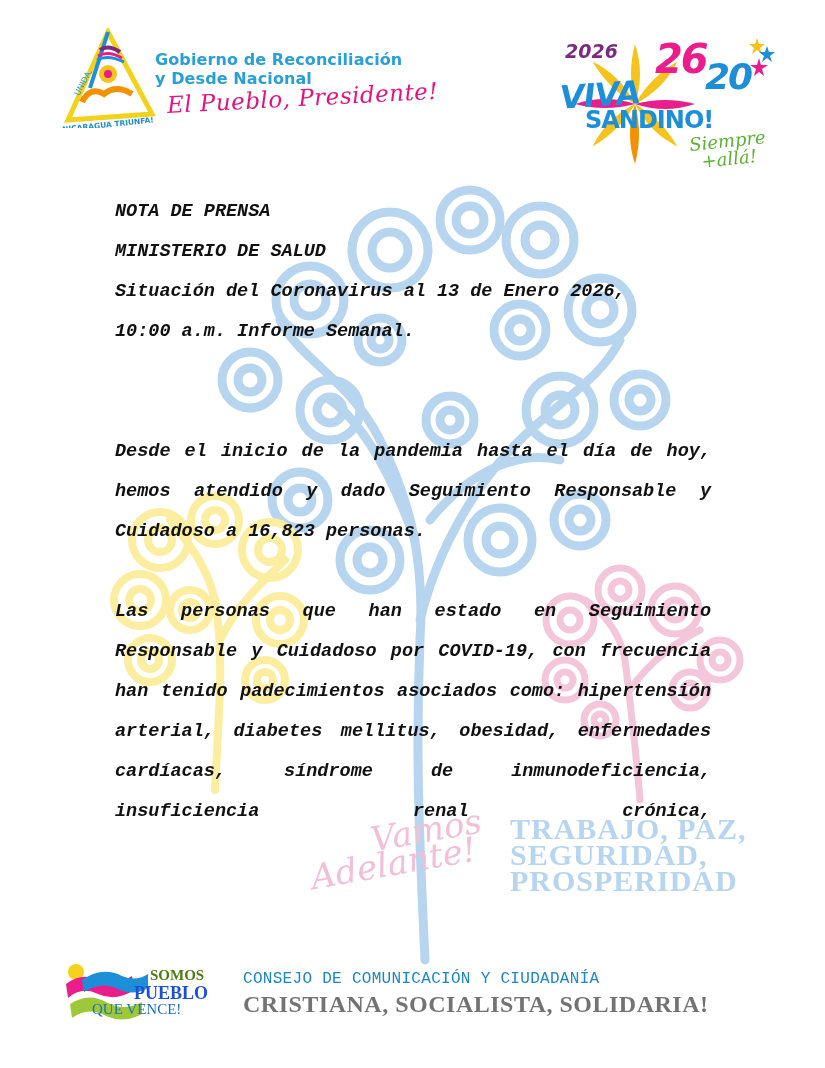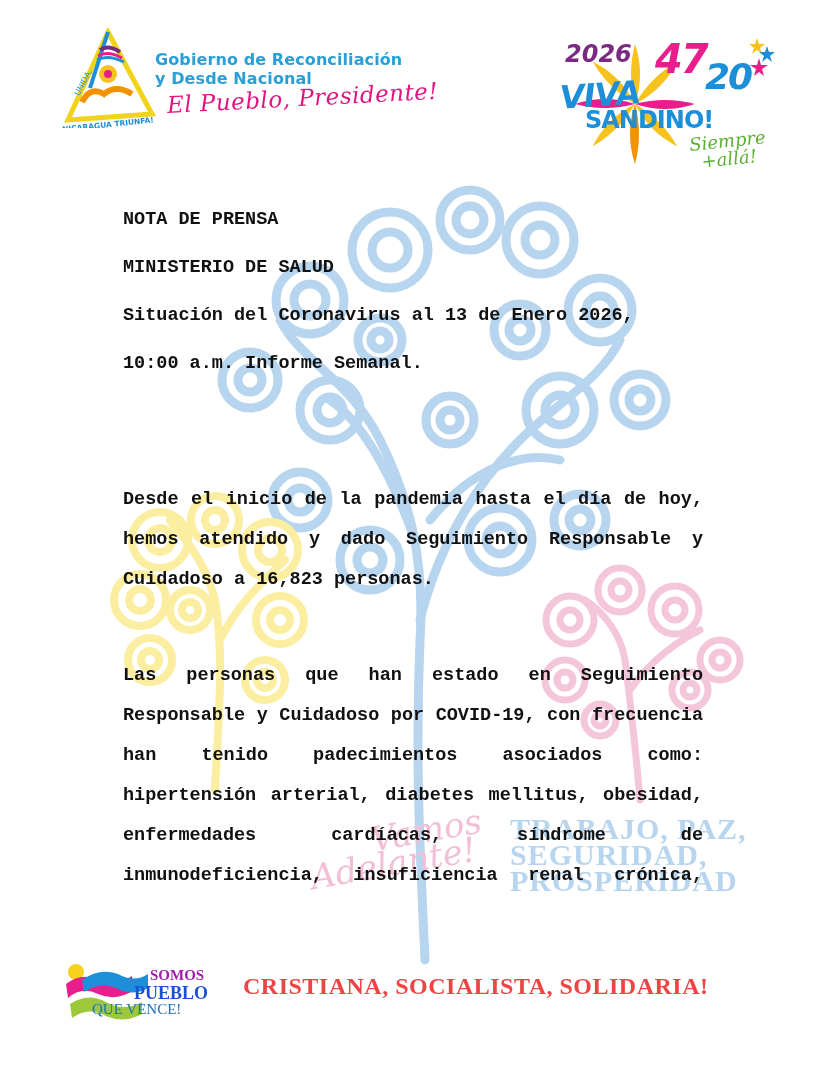--- a/index.html
+++ b/index.html
@@ -8,47 +8,47 @@
 
   
   .gov-logo { position: absolute; left: 60px; top: 28px; width: 100px; height: 100px; }
   .gov-text { position: absolute; left: 155px; top: 50px; }
   .gov-line { font-family: "DejaVu Sans", sans-serif; font-weight: bold; color: #2a9fd6; font-size: 16px; line-height: 19px; letter-spacing: 0.1px; }
   .gov-slogan { font-family: "DejaVu Serif", serif; font-style: italic; color: #e0147f; font-size: 23px; margin-top: 4px; margin-left: 12px; transform: rotate(-3deg); transform-origin: left center; letter-spacing: 0.5px; }
 
   
   .sandino { position: absolute; left: 555px; top: 28px; width: 215px; height: 140px; }
   .sandino .sun { position: absolute; left: 8px; top: 8px; width: 150px; height: 130px; }
-  .sandino .year { position: absolute; left: 10px; top: 12px; font-family: "DejaVu Sans", sans-serif; font-weight: bold; font-size: 24px; color: #7b2a82; font-style: italic; }
+  .sandino .year { position: absolute; left: 10px; top: 12px; font-family: "DejaVu Sans", sans-serif; font-weight: bold; font-size: 19px; color: #7b2a82; font-style: italic; }
   .sandino .n47 { position: absolute; left: 100px; top: 8px; font-family: "DejaVu Sans", sans-serif; font-weight: 900; font-size: 40px; color: #e91e8c; font-style: italic; letter-spacing: -2px; }
   .sandino .n19 { position: absolute; left: 150px; top: 28px; font-family: "DejaVu Sans", sans-serif; font-weight: 900; font-size: 36px; color: #1c8fd8; font-style: italic; letter-spacing: -2px; }
   .sandino .viva { position: absolute; left: 5px; top: 48px; font-family: "DejaVu Sans", sans-serif; font-weight: 900; font-size: 32px; color: #1c8fd8; font-style: italic; letter-spacing: -1px; transform: rotate(-4deg); }
   .sandino .sandino-t { position: absolute; left: 30px; top: 78px; font-family: "DejaVu Sans", sans-serif; font-weight: 900; font-size: 24px; color: #1c8fd8; letter-spacing: -1px; }
   .sandino .siempre { position: absolute; left: 135px; top: 104px; font-family: "DejaVu Serif", serif; font-style: italic; font-size: 18px; color: #5bb033; line-height: 18px; text-align: center; transform: rotate(-6deg); }
   .sandino .stars { position: absolute; left: 192px; top: 10px; width: 30px; height: 40px; }
 
   
   .watermark { position: absolute; left: 0; top: 0; width: 825px; height: 1068px; pointer-events: none; }
   .wm-text { position: absolute; font-family: "Liberation Serif", serif; font-weight: bold; color: #b7d5ef; font-size: 30px; line-height: 26px; letter-spacing: 1px; }
   .wm-script { position: absolute; font-family: "DejaVu Serif", serif; font-style: italic; color: #f2bfd6; font-size: 34px; transform: rotate(-10deg); line-height: 30px; }
 
   
   .content { position: absolute; left: 115px; top: 192px; width: 596px; font-family: "Liberation Mono", monospace; font-weight: bold; font-size: 18.5px; color: #111; line-height: 40px; }
-  .content p { margin: 8px; text-align: justify; text-align-last: left; }
+  .content p { margin: 0; text-align: justify; text-align-last: left; font-style: italic; }
   .content .gap { height: 40px; }
   .justify-last { text-align-last: justify !important; }
 
   
   .footer-logo { position: absolute; left: 62px; top: 962px; width: 150px; height: 62px; }
-  .footer-logo .somos { position: absolute; left: 88px; top: 6px; font-family: "Liberation Serif", serif; font-weight: bold; font-size: 15px; color: #a21caf; line-height: 15px; }
+  .footer-logo .somos { position: absolute; left: 88px; top: 6px; font-family: "Liberation Serif", serif; font-weight: bold; font-size: 15px; color: #4d7c0f; line-height: 15px; }
   .footer-logo .pueblo { position: absolute; left: 72px; top: 22px; font-family: "Liberation Serif", serif; font-weight: bold; font-size: 18px; color: #1d4ed8; line-height: 18px; }
   .footer-logo .vence { position: absolute; left: 30px; top: 40px; font-family: "Liberation Serif", serif; font-weight: normal; font-size: 15px; color: #1c6fb8; line-height: 15px; }
   .footer-text { position: absolute; left: 243px; top: 970px; }
   .footer-line1 { font-family: "Liberation Mono", monospace; color: #1c86c4; font-size: 16px; letter-spacing: 0.3px; }
-  .footer-line2 { font-family: "Liberation Serif", serif; font-weight: bold; color: #ef4444; font-size: 24px; margin-top: 3px; letter-spacing: 0.5px; }
+  .footer-line2 { font-family: "Liberation Serif", serif; font-weight: bold; color: #737373; font-size: 24px; margin-top: 3px; letter-spacing: 0.5px; }
 </style>
 </head>
 <body>
 
 <div class="page">
 
   <svg class="watermark" viewBox="0 0 825 1068" xmlns="http://www.w3.org/2000/svg">
 
     <g fill="none" stroke="#b7d5ef" stroke-width="9" stroke-linecap="round">
       <path d="M425 960 C420 850 415 760 420 640 C425 560 410 500 380 440 C350 380 300 360 280 320"></path>
@@ -163,21 +163,21 @@
         <path d="M0 -60 Q10 -30 0 0 Q-8 -30 0 -60Z" fill="#f6c21c" transform="rotate(45)"></path>
         <path d="M0 -60 Q10 -30 0 0 Q-8 -30 0 -60Z" fill="#e91e8c" transform="rotate(90)"></path>
         <path d="M0 -60 Q10 -30 0 0 Q-8 -30 0 -60Z" fill="#f6c21c" transform="rotate(135)"></path>
         <path d="M0 -60 Q10 -30 0 0 Q-8 -30 0 -60Z" fill="#f39200" transform="rotate(180)"></path>
         <path d="M0 -60 Q10 -30 0 0 Q-8 -30 0 -60Z" fill="#f6c21c" transform="rotate(225)"></path>
         <path d="M0 -60 Q10 -30 0 0 Q-8 -30 0 -60Z" fill="#e91e8c" transform="rotate(270)"></path>
         <path d="M0 -60 Q10 -30 0 0 Q-8 -30 0 -60Z" fill="#f6c21c" transform="rotate(315)"></path>
       </g>
     </svg>
     <div class="year">2026</div>
-    <div class="n47">47</div>
+    <div class="n47">26</div>
     <div class="n19">20</div>
     <svg class="stars" viewBox="0 0 30 40" xmlns="http://www.w3.org/2000/svg">
       <polygon points="10,0 12,6 18,6 13,10 15,16 10,12 5,16 7,10 2,6 8,6" fill="#f6c21c"></polygon>
       <polygon points="20,8 22,14 28,14 23,18 25,24 20,20 15,24 17,18 12,14 18,14" fill="#1c8fd8"></polygon>
       <polygon points="12,20 14,27 21,27 15,31 17,38 12,34 7,38 9,31 3,27 10,27" fill="#e91e8c"></polygon>
     </svg>
     <div class="viva">VIVA</div>
     <div class="sandino-t">SANDINO!</div>
     <div class="siempre">
       <div>Siempre</div>
@@ -202,15 +202,16 @@
       <circle cx="14" cy="10" r="8" fill="#f6d21c"></circle>
       <path d="M4 22 Q20 10 36 18 Q52 26 70 14 L72 28 Q54 40 36 32 Q20 24 6 36Z" fill="#e91e8c"></path>
       <path d="M20 18 Q40 4 60 14 Q74 20 86 12 L86 26 Q72 34 58 28 Q40 18 22 30Z" fill="#1c8fd8"></path>
       <path d="M8 42 Q26 30 44 40 Q62 50 80 40 L80 52 Q62 62 44 54 Q26 44 10 56Z" fill="#9cc83a"></path>
     </svg>
     <div class="somos">SOMOS</div>
     <div class="pueblo">PUEBLO</div>
     <div class="vence">QUE VENCE!</div>
   </div>
   <div class="footer-text">
+    <div class="footer-line1">CONSEJO DE COMUNICACIÓN Y CIUDADANÍA</div>
     <div class="footer-line2">CRISTIANA, SOCIALISTA, SOLIDARIA!</div>
   </div>
 </div>
 
 </body></html>

